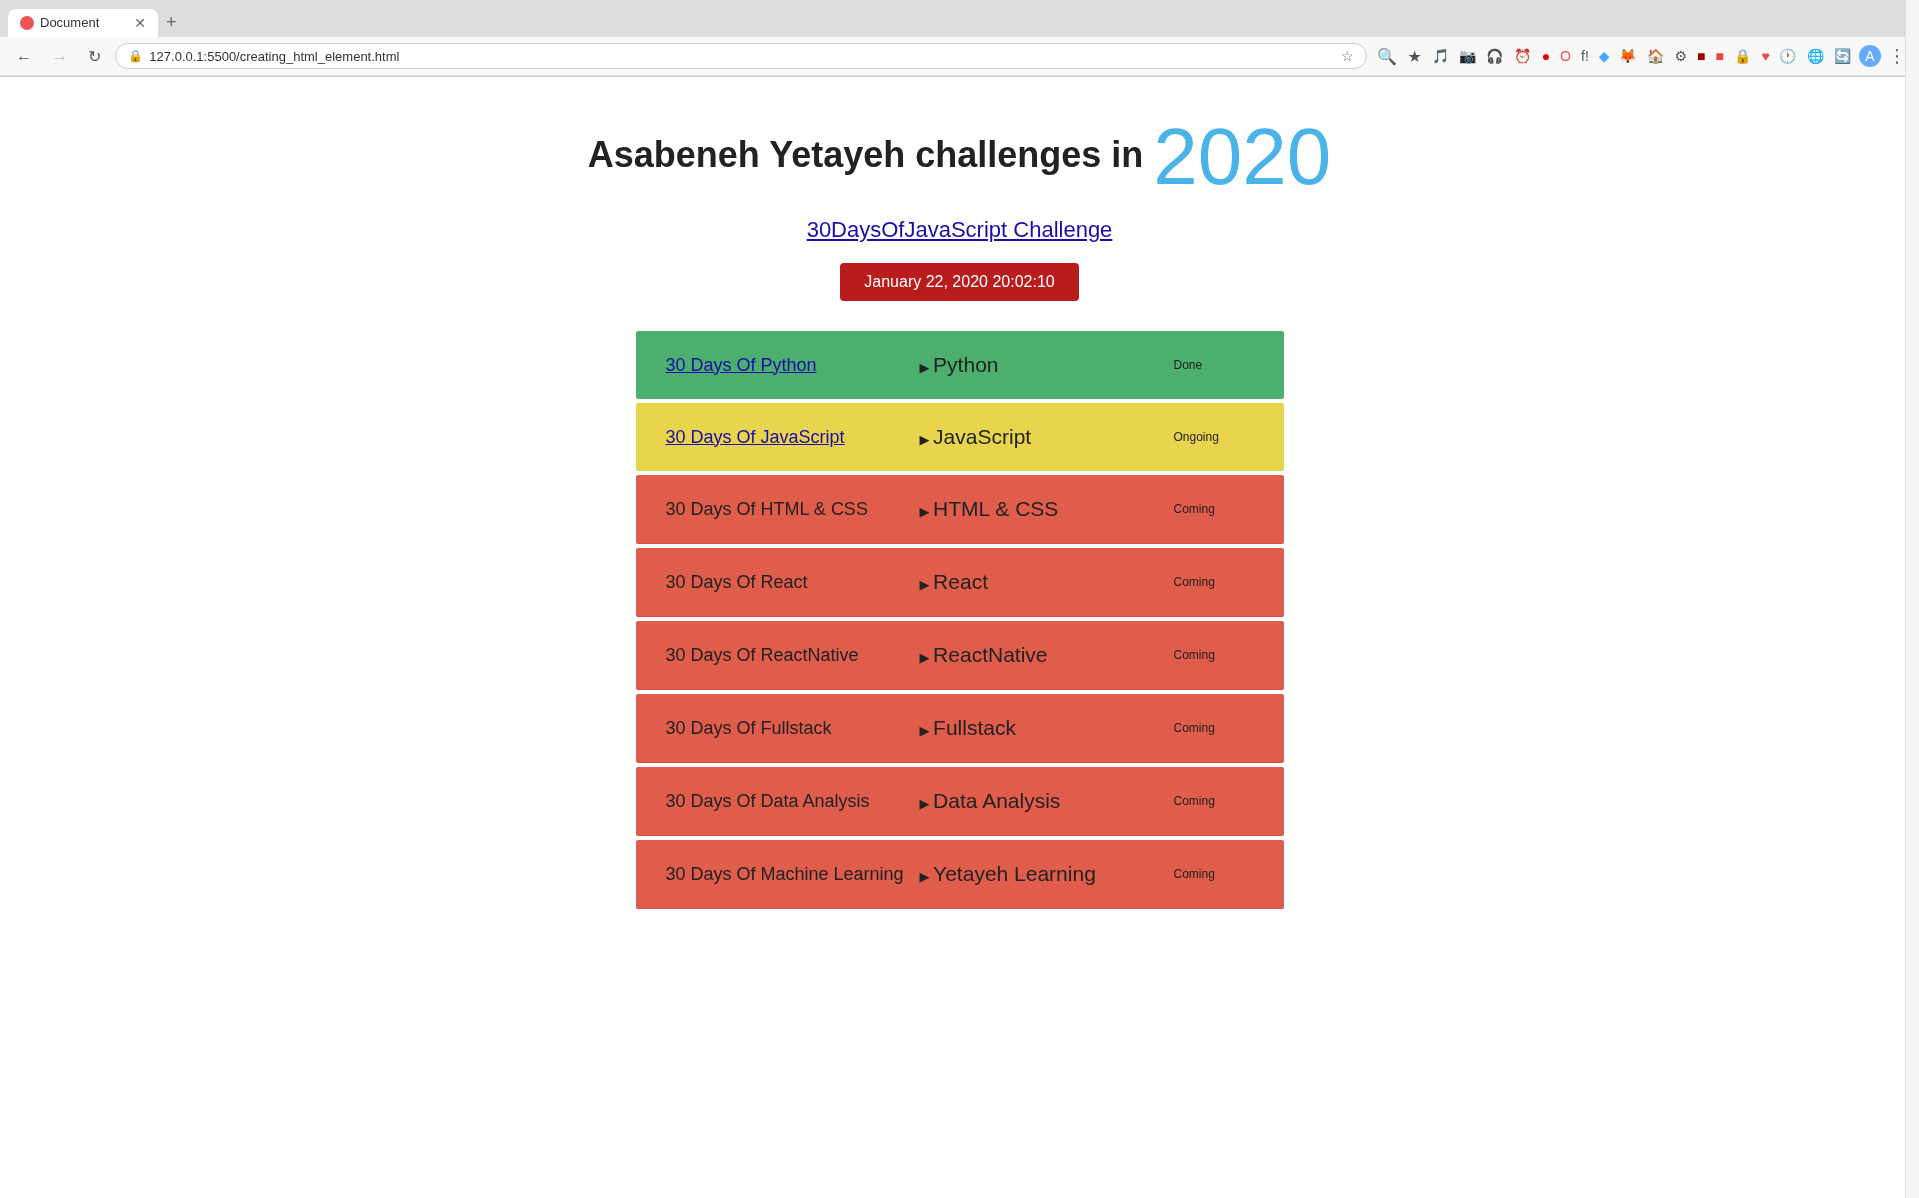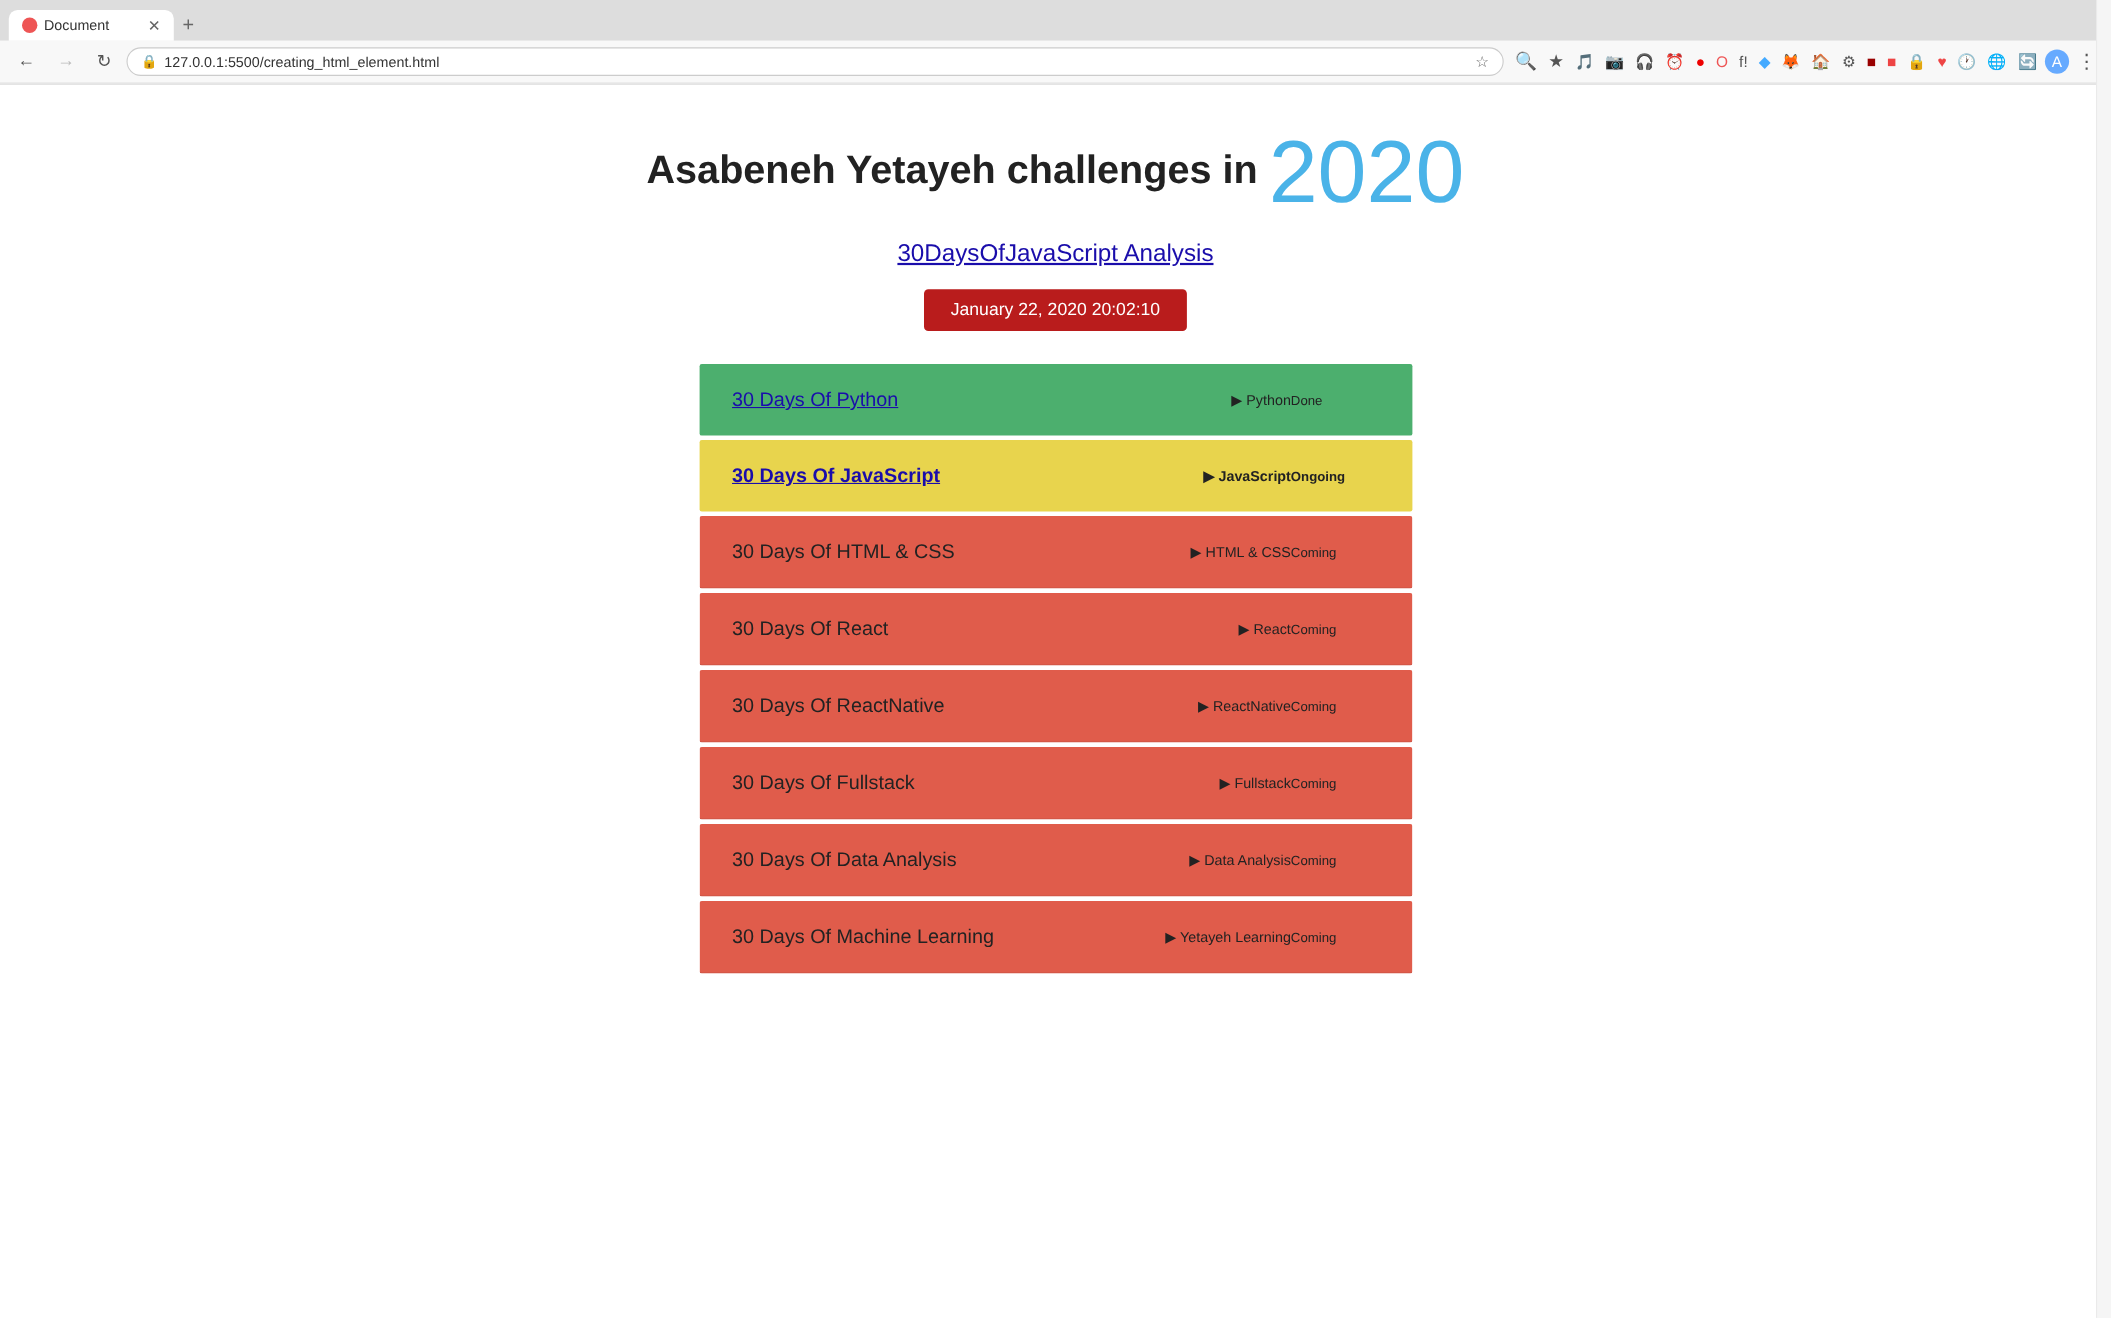--- a/index.html
+++ b/index.html
@@ -176,21 +176,20 @@
       margin-bottom: 4px;
       border-radius: 2px;
     }
 
     .challenge-row.green {
       background: #4caf6e;
     }
 
     .challenge-row.yellow {
       background: #e8d44d;
-      font-weight: bold;
     }
 
     .challenge-row.red {
       background: #e05c4b;
       border-bottom: 1px solid rgba(0,0,0,0.1);
     }
 
     .challenge-title {
       flex: 1;
       font-size: 18px;
@@ -198,23 +197,23 @@
     }
 
     .challenge-title a {
       color: #1a0dab;
       text-decoration: underline;
       cursor: pointer;
     }
 
     .challenge-tech {
       flex: 1;
-      font-size: 13px;
+      font-size: 21px;
       color: #222;
-      text-align: right;
+      text-align: left;
     }
 
     .challenge-tech::before {
       content: '▶ ';
       font-size: 13px;
     }
 
     .challenge-status {
       flex: 0 0 80px;
       text-align: left;
@@ -279,21 +278,21 @@
     </div>
   </div>
 </div>
 
 <div class="page-content">
   <h1 class="main-title">
     <span>Asabeneh Yetayeh challenges in</span>
     <span class="year">2020</span>
   </h1>
 
-  <a class="challenge-link">30DaysOfJavaScript Analysis</a>
+  <a class="challenge-link">30DaysOfJavaScript Challenge</a>
 
   <div class="datetime-badge">January 22, 2020 20:02:10</div>
 
   <div class="challenges-container" id="challenges-list">
   <div class="challenge-row green">
         <div class="challenge-title"><a href="#">30 Days Of Python</a></div>
         <div class="challenge-tech">Python</div>
         <div class="challenge-status">Done</div>
       </div>
       <div class="challenge-row yellow">

